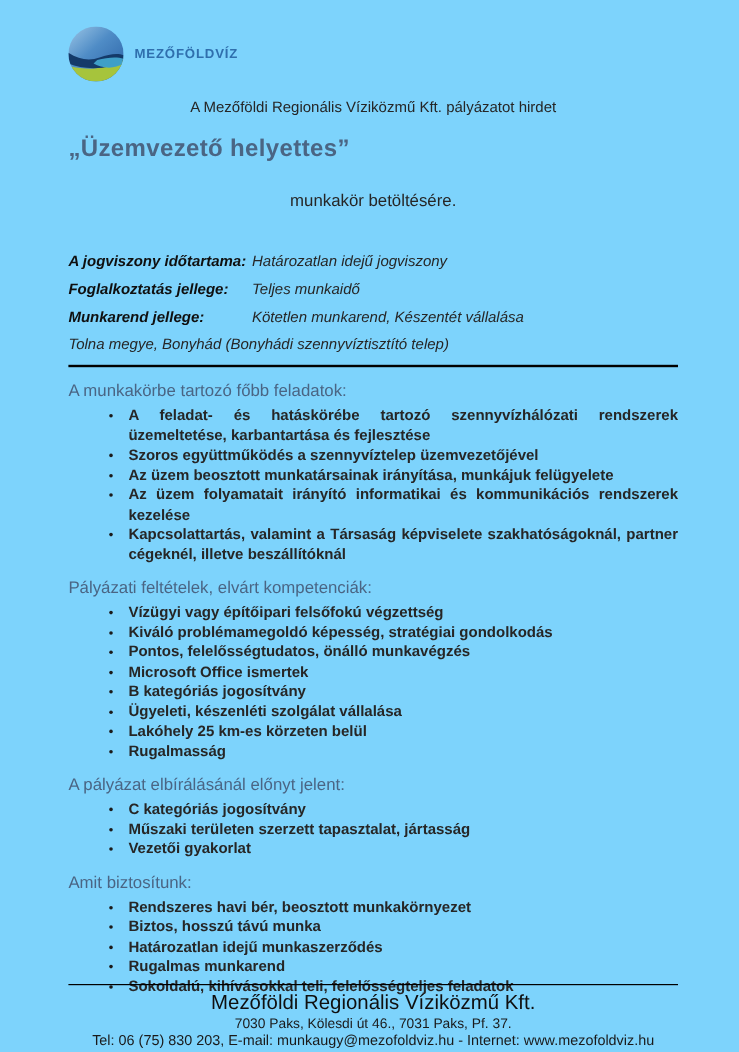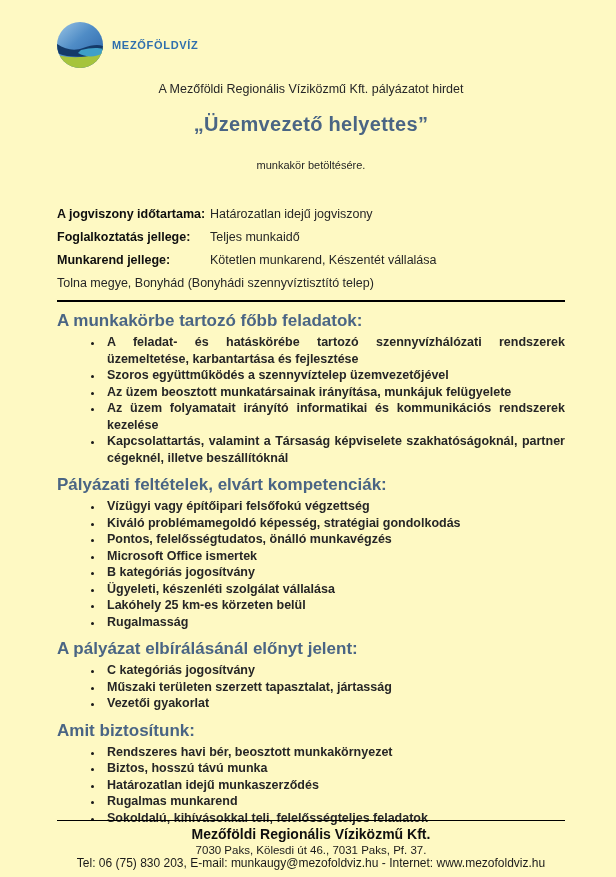--- a/index.html
+++ b/index.html
@@ -1,47 +1,47 @@
 <!DOCTYPE html>
 <html><head>
 <meta charset="utf-8">
 <style>
   html,body { margin:0; padding:0; background:#e8e8e8; }
   .page {
-    width:616px; height:877px; margin:0 auto; background:#fef9c3;
+    width:616px; height:877px; margin:0 auto; background:#7dd3fc;
     font-family:"Liberation Sans", sans-serif; color:#222;
     position:relative; box-sizing:border-box; padding:22px 51px 0 57px;
     overflow:hidden;
   }
   
   .logo-row { display:flex; align-items:center; gap:9px; height:46px; }
   .logo-mark { width:46px; height:46px; flex-shrink:0; }
   .logo-text { font-size:11px; font-weight:700; color:#2f6fad; letter-spacing:0.7px; }
   
   .intro    { margin-top:14px; text-align:center; font-size:12.5px; color:#262626; }
-  .title    { margin-top:15px; text-align:center; font-size:20px; line-height:26px;
+  .title    { margin-top:15px; font-size:20px; line-height:26px;
               font-weight:700; color:#4a6584; letter-spacing:0.3px; }
-  .subtitle { margin-top:22px; text-align:center; font-size:11px; color:#262626; }
+  .subtitle { margin-top:22px; text-align:center; font-size:14px; color:#262626; }
   
-  .details { margin-top:32px; }
+  .details { margin-top:32px;font-style:italic; }
   .detail-row { display:flex; line-height:23px; }
   .detail-label { width:153px; flex-shrink:0; font-weight:700; font-size:12.5px; color:#0f0f0f; }
   .detail-value { font-size:12.5px; color:#262626; }
   .divider { border:none; border-top:2px solid #000; margin:5px 0 0 0; }
   
   .section { margin-top:11px; }
-  .section-heading { font-size:17px; line-height:16px; font-weight:700; color:#4a6584; }
+  .section-heading { font-size:14px; line-height:16px; font-weight:400; color:#4a6584; }
   .bullet-list { margin:5px 0 0 0; padding-left:47px; }
   .bullet-item { font-size:12.5px; line-height:16.5px; text-align:justify;
                  padding-left:3px; color:#262626;font-weight:bold; }
   .bullet-item::marker { color:#1a1a1a; font-size:11px; }
   
   .footer { position:absolute; left:57px; right:51px; top:820px; text-align:center; }
   .footer-rule { border:none; border-top:1.5px solid #000; margin:0 0 5px 0; }
-  .footer-company { font-size:14px; font-weight:700; color:#0f0f0f; }
+  .footer-company { font-size:17px; font-weight:400; color:#0f0f0f; }
   .footer-address { font-size:11.5px; margin-top:2px; color:#1a1a1a; }
   .footer-contact { font-size:12px; color:#1a1a1a; }
 </style>
 </head>
 <body>
 
 <div class="page">
 
   <div class="logo-row">
     <svg class="logo-mark" viewBox="0 0 46 46">

